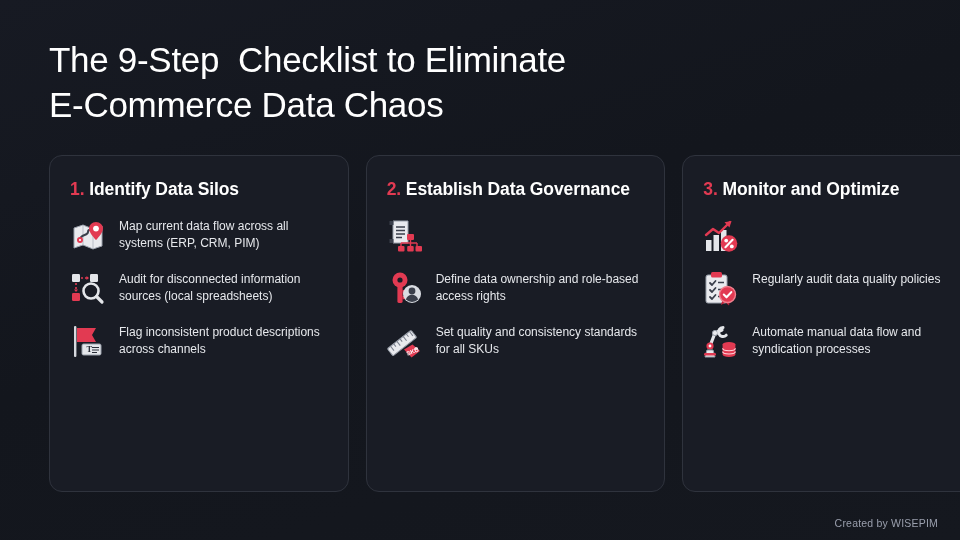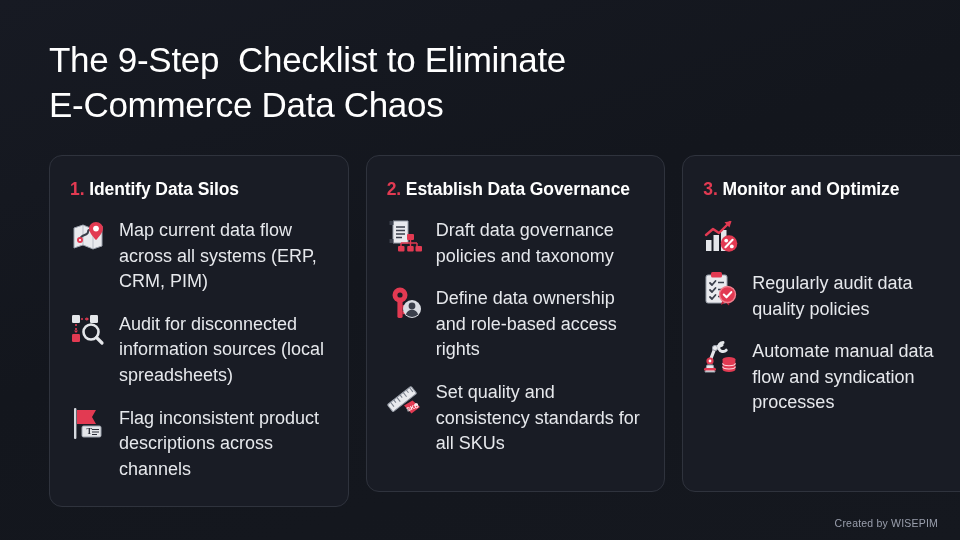--- a/index.html
+++ b/index.html
@@ -72,21 +72,21 @@
   }
   .item:last-child { margin-bottom: 0; }
   .icon {
     flex: 0 0 auto;
     width: 36px;
     height: 36px;
     margin-top: 1px;
   }
   .icon svg { display: block; width: 36px; height: 36px; }
   .item-text {
-    font-size: 18px;
+    font-size: 12px;
     line-height: 1.42;
     color: #e6e8ec;
     padding-top: 1px;
   }
   .footer {
     position: absolute;
     right: 22px;
     bottom: 11px;
     font-size: 10.5px;
     color: #9a9fad;
@@ -169,21 +169,20 @@
             <rect x="2.5" y="3" width="4" height="4" fill="#3a3f4b"></rect>
             <rect x="2.5" y="21" width="4" height="4" fill="#3a3f4b"></rect>
             <path d="M9 9 H18 M9 12.5 H18 M9 16 H18 M9 19.5 H15" stroke="#3a3f4b" stroke-width="1.5"></path>
             <rect x="20" y="16" width="7" height="6" rx="1" fill="#e23a52"></rect>
             <path d="M23.5 22 V25 M14 25 H30 M14 25 V28 M23.5 25 V28 M30 25 V28" stroke="#e23a52" stroke-width="1.4"></path>
             <rect x="11" y="28" width="6.5" height="5.5" rx="1" fill="#e23a52"></rect>
             <rect x="20.2" y="28" width="6.5" height="5.5" rx="1" fill="#e23a52"></rect>
             <rect x="28.5" y="28" width="6.5" height="5.5" rx="1" fill="#e23a52"></rect>
           </svg>
         </span>
-        <span class="item-text">Draft data governance policies and taxonomy</span>
       </div>
 
       <div class="item">
         <span class="icon">
           <svg viewBox="0 0 36 36">
             <circle cx="13" cy="9" r="7.5" fill="#e23a52"></circle>
             <circle cx="13" cy="9" r="2.6" fill="#191c25"></circle>
             <rect x="10.4" y="15" width="5.2" height="17" rx="1.4" fill="#e23a52"></rect>
             <rect x="15.6" y="19" width="5" height="3.4" fill="#e23a52"></rect>
             <rect x="15.6" y="25" width="4" height="3.2" fill="#e23a52"></rect>

